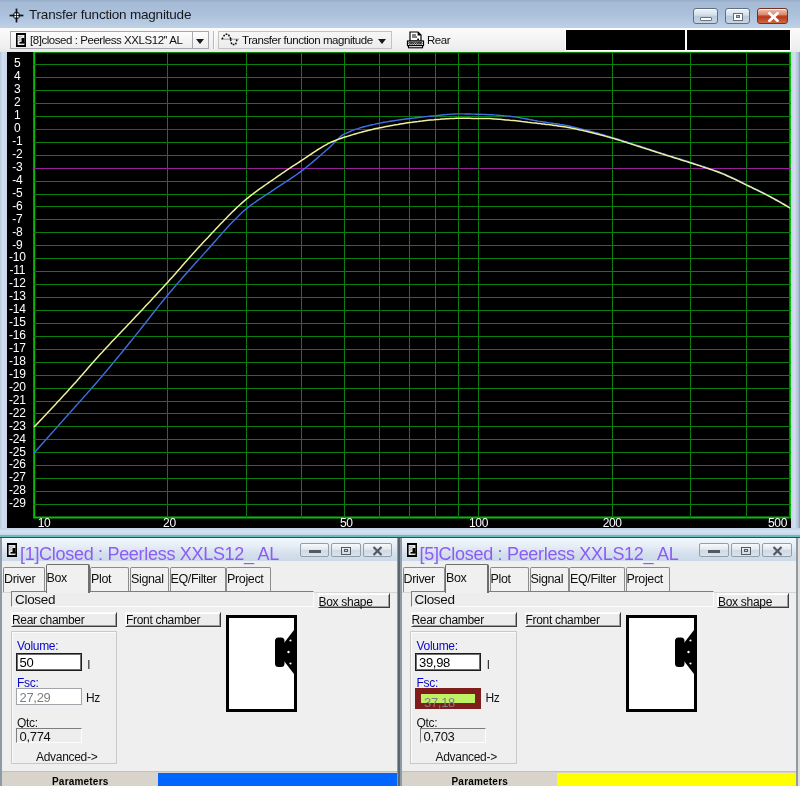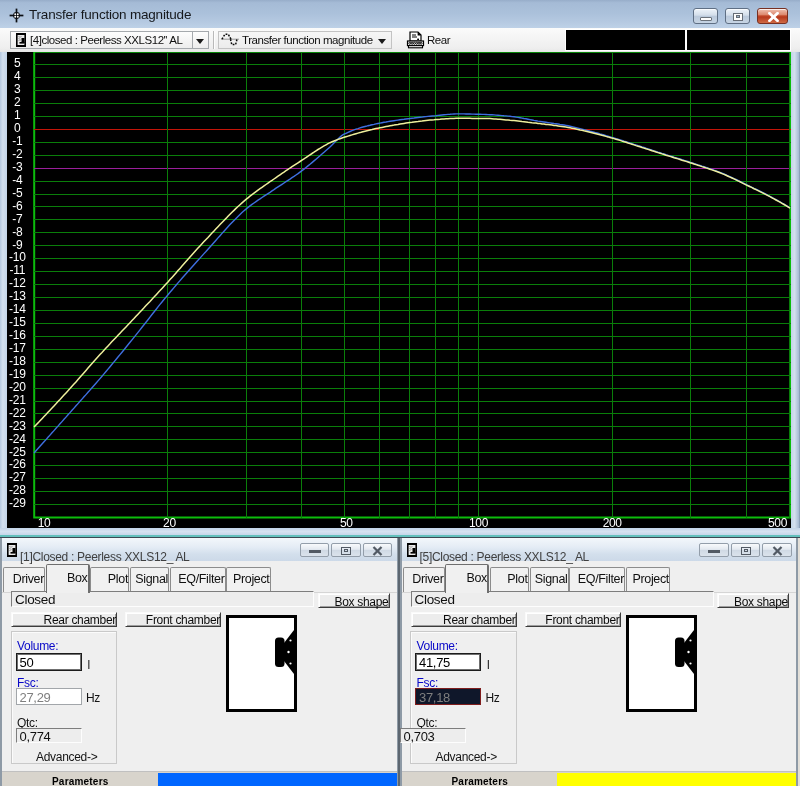--- a/index.html
+++ b/index.html
@@ -8,26 +8,26 @@
 .capbtn{top:8px;height:16px;border:1px solid #5f6f84;border-radius:3px;background:linear-gradient(180deg,#eef4fa 0,#d3deea 45%,#bac9db 50%,#c6d4e4 100%);box-shadow:inset 0 1px 0 rgba(255,255,255,.75)}
 .capbtn.close{background:linear-gradient(180deg,#efc1b2 0,#dd8a70 40%,#c04324 50%,#b83c20 60%,#cf6a44 100%);border-color:#773022}
 .toolbar{left:0;top:28px;width:800px;height:24px;background:linear-gradient(180deg,#fbfbfb,#eeeeee 85%,#e6e6e6)}
 .tbbox{top:31px;height:18px;border:1px solid #a5a9ad;background:linear-gradient(180deg,#fdfdfd,#ededed);}
 .tbtxt{font-size:11.5px;letter-spacing:-0.45px;color:#101010;white-space:nowrap}
 .sep{top:31px;width:2px;height:18px;border-left:1px solid #b9b9b9;border-right:1px solid #fdfdfd}
 .chartwrap{left:0;top:52px;width:800px;height:476px;background:#000}
 .sidestrip{top:52px;width:7px;height:476px;background:linear-gradient(90deg,#b6c9e0,#d3e0ef 40%,#c4d5e8)}
 .child{top:536.5px;width:398.5px;height:249.5px;background:#efefef}
 .ctitle{left:2px;top:1.8px;width:394.5px;height:23px;background:linear-gradient(180deg,#f3f7fb 0,#e4ecf5 40%,#d3dfec 70%,#ccd9e8 100%)}
-.ctxt{top:13px;font-size:12px;letter-spacing:-0.3px;color:#404040;white-space:nowrap}
+.ctxt{top:7px;font-size:18px;letter-spacing:-0.3px;color:#8b5cf6;white-space:nowrap}
 .cbtn{top:6px;width:29.5px;height:14.5px;border:1px solid #939eaa;border-radius:2px;background:linear-gradient(180deg,#f8fafc 0,#e3e9f0 45%,#cfd9e4 50%,#dbe3ec 100%)}
-.tab{top:30.5px;height:25px;border:1px solid #8c8c8c;border-bottom:none;border-radius:2px 2px 0 0;background:#f1f1f1;font-size:12.5px;letter-spacing:-0.35px;text-align:right;color:#101010}
+.tab{top:30.5px;height:25px;border:1px solid #8c8c8c;border-bottom:none;border-radius:2px 2px 0 0;background:#f1f1f1;font-size:12.5px;letter-spacing:-0.35px;text-align:left;color:#101010}
 .tabsel{top:27px;height:29px;background:#f0f0f0;border-color:#6e6e6e;border-right-width:2px;z-index:3}
 .tabline{left:2px;top:55.4px;width:394.5px;height:1.6px;background:#fafafa;border-top:1px solid #d5d5d5}
-.btn{border:1px solid;border-color:#fafafa #3c3c3c #3c3c3c #fafafa;box-shadow:inset 1px 1px 0 #ffffff,inset -1px -1px 0 #9e9e9e;background:#ececec;font-size:12px;letter-spacing:-0.3px;text-align:right;color:#0c0c0c}
+.btn{border:1px solid;border-color:#fafafa #3c3c3c #3c3c3c #fafafa;box-shadow:inset 1px 1px 0 #ffffff,inset -1px -1px 0 #9e9e9e;background:#ececec;font-size:12px;letter-spacing:-0.3px;text-align:left;color:#0c0c0c}
 .roedit{border-top:1px solid #7d7d7d;border-left:1px solid #7d7d7d;border-bottom:1px solid #fdfdfd;border-right:1px solid #fdfdfd;background:#ededed;font-size:12px;letter-spacing:-0.3px;color:#101010}
 .blab{font-size:12px;letter-spacing:-0.3px;color:#0908c8}
 .klab{font-size:12px;letter-spacing:-0.3px;color:#141414}
 .grp{border:1px solid #c9c9c9;box-shadow:inset 1px 1px 0 #fbfbfb}
 .pstrip{top:234px;height:15.5px;border-top:1px solid #c0c0c0;background:#d8d4cc}
 .ptxt{font-size:10px;font-weight:bold;color:#000;letter-spacing:.2px}
 </style></head><body>
 
 <div class="abs titlebar"></div>
 <svg class="abs" style="left:9px;top:8px" width="15" height="15" viewBox="0 0 15 15">
@@ -72,21 +72,21 @@
  <g fill="#9a9a9a">
       <rect x="2.5" y="3" width="1" height="1"></rect>
       <rect x="4.5" y="3" width="1" height="1"></rect>
       <rect x="3.5" y="4" width="1" height="1"></rect>
       <rect x="2.5" y="5" width="1" height="1"></rect>
       <rect x="3.5" y="6" width="1" height="1"></rect>
       <rect x="2.5" y="7" width="1" height="1"></rect>
       <rect x="4.5" y="7" width="1" height="1"></rect>
     </g>
 </svg>
-<div class="abs tbtxt" style="left:30px;top:34px">[4]closed : Peerless XXLS12'' AL</div>
+<div class="abs tbtxt" style="left:30px;top:34px">[8]closed : Peerless XXLS12'' AL</div>
 <div class="abs" style="left:196px;top:39px;width:0;height:0;border:4px solid transparent;border-top:5px solid #1a1a1a"></div>
 <div class="abs sep" style="left:213px"></div>
 <div class="abs tbbox" style="left:218px;width:174px;background:linear-gradient(180deg,#f6f6f6,#ececec);border-color:#c3c3c3"></div>
 <svg class="abs" style="left:221px;top:33px" width="18" height="13" viewBox="0 0 18 13">
  <line x1="0" y1="6.2" x2="18" y2="6.2" stroke="#999" stroke-width="1"></line>
  <path d="M1 6.2 L4 1.2 L7.2 1.2 L10 6.2" fill="none" stroke="#0a0a0a" stroke-width="1.5" stroke-dasharray="1.8 1.4"></path>
  <path d="M9.5 6.2 L10.8 11.6 L14.6 11.6 L16 6.2" fill="none" stroke="#0a0a0a" stroke-width="1.5" stroke-dasharray="1.8 1.4"></path>
 </svg>
 <div class="abs tbtxt" style="left:242px;top:34px">Transfer function magnitude</div>
 <div class="abs" style="left:378px;top:39px;width:0;height:0;border:4px solid transparent;border-top:5px solid #1a1a1a"></div>
@@ -328,27 +328,27 @@
 <div class="abs tab" style="left:130px;width:39px;padding-top:3.5px">Signal</div>
 <div class="abs tab" style="left:169.5px;width:56px;padding-top:3.5px">EQ/Filter</div>
 <div class="abs tab" style="left:226px;width:44.5px;padding-top:3.5px">Project</div>
 <div class="abs tabline"></div>
 <div class="abs roedit" style="left:11px;top:54.5px;width:303px;height:16px;padding:0 0 0 3px;font-size:13.5px;letter-spacing:-0.3px">Closed</div>
 <div class="abs btn" style="left:317.5px;top:56.5px;width:72px;height:15px;padding-top:0.5px">Box shape</div>
 <div class="abs btn" style="left:11px;top:75px;width:106px;height:15.5px;padding-top:0.5px">Rear chamber</div>
 <div class="abs btn" style="left:125px;top:75px;width:96px;height:15.5px;padding-top:0.5px">Front chamber</div>
 <div class="abs grp" style="left:10.5px;top:94.5px;width:106.5px;height:133px"></div>
 <div class="abs blab" style="left:17px;top:102.5px">Volume:</div>
-<div class="abs" style="left:15.5px;top:116px;width:66px;height:18.5px;border:1px solid #1c1c1c;box-shadow:inset 0 0 0 1px #6f6f6f;background:#fff;font-size:13px;letter-spacing:-0.3px;padding:1.5px 0 0 3px">41,75</div>
+<div class="abs" style="left:15.5px;top:116px;width:66px;height:18.5px;border:1px solid #1c1c1c;box-shadow:inset 0 0 0 1px #6f6f6f;background:#fff;font-size:13px;letter-spacing:-0.3px;padding:1.5px 0 0 3px">39,98</div>
 <div class="abs klab" style="left:87.5px;top:121.5px">l</div>
 <div class="abs blab" style="left:17px;top:139px">Fsc:</div>
-<div class="abs" style="left:15.5px;top:151.5px;width:66px;height:17px;border:1px solid #7f1d1d;background:#0f172a;font-size:13px;letter-spacing:-0.3px;color:#7f7f7f;padding:1px 0 8px 3px">37,18</div>
+<div class="abs" style="left:15.5px;top:151.5px;width:66px;height:17px;border:6px solid #7f1d1d;background:#bef264;font-size:13px;letter-spacing:-0.3px;color:#7f7f7f;padding:1px 0 8px 3px">37,18</div>
 <div class="abs klab" style="left:86px;top:154.5px">Hz</div>
 <div class="abs klab" style="left:17px;top:179.5px">Qtc:</div>
-<div class="abs roedit" style="left:0;top:191.5px;width:66px;height:14.5px;padding:0 0 0 3px;font-size:13px">0,703</div>
+<div class="abs roedit" style="left:20px;top:191.5px;width:66px;height:14.5px;padding:0 0 0 3px;font-size:13px">0,703</div>
 <div class="abs klab" style="left:36px;top:213px">Advanced-&gt;</div>
 <svg class="abs" style="left:226px;top:78px" width="71" height="97" viewBox="0 0 71 97">
       <rect x="1.5" y="1.5" width="68" height="94" fill="#fff" stroke="#000" stroke-width="3"></rect>
       <path d="M68 15 L58 28 L58 46 L68 59 Z" fill="#000"></path>
       <rect x="49" y="22.5" width="9.5" height="29.5" rx="3.5" fill="#000"></rect>
       <circle cx="64.5" cy="25.5" r="1.1" fill="#fff"></circle>
       <circle cx="64.5" cy="48.5" r="1.1" fill="#fff"></circle>
       <circle cx="62.5" cy="37" r="1.2" fill="#fff"></circle>
     </svg>
 <div class="abs pstrip" style="left:2px;width:394.5px"></div>

